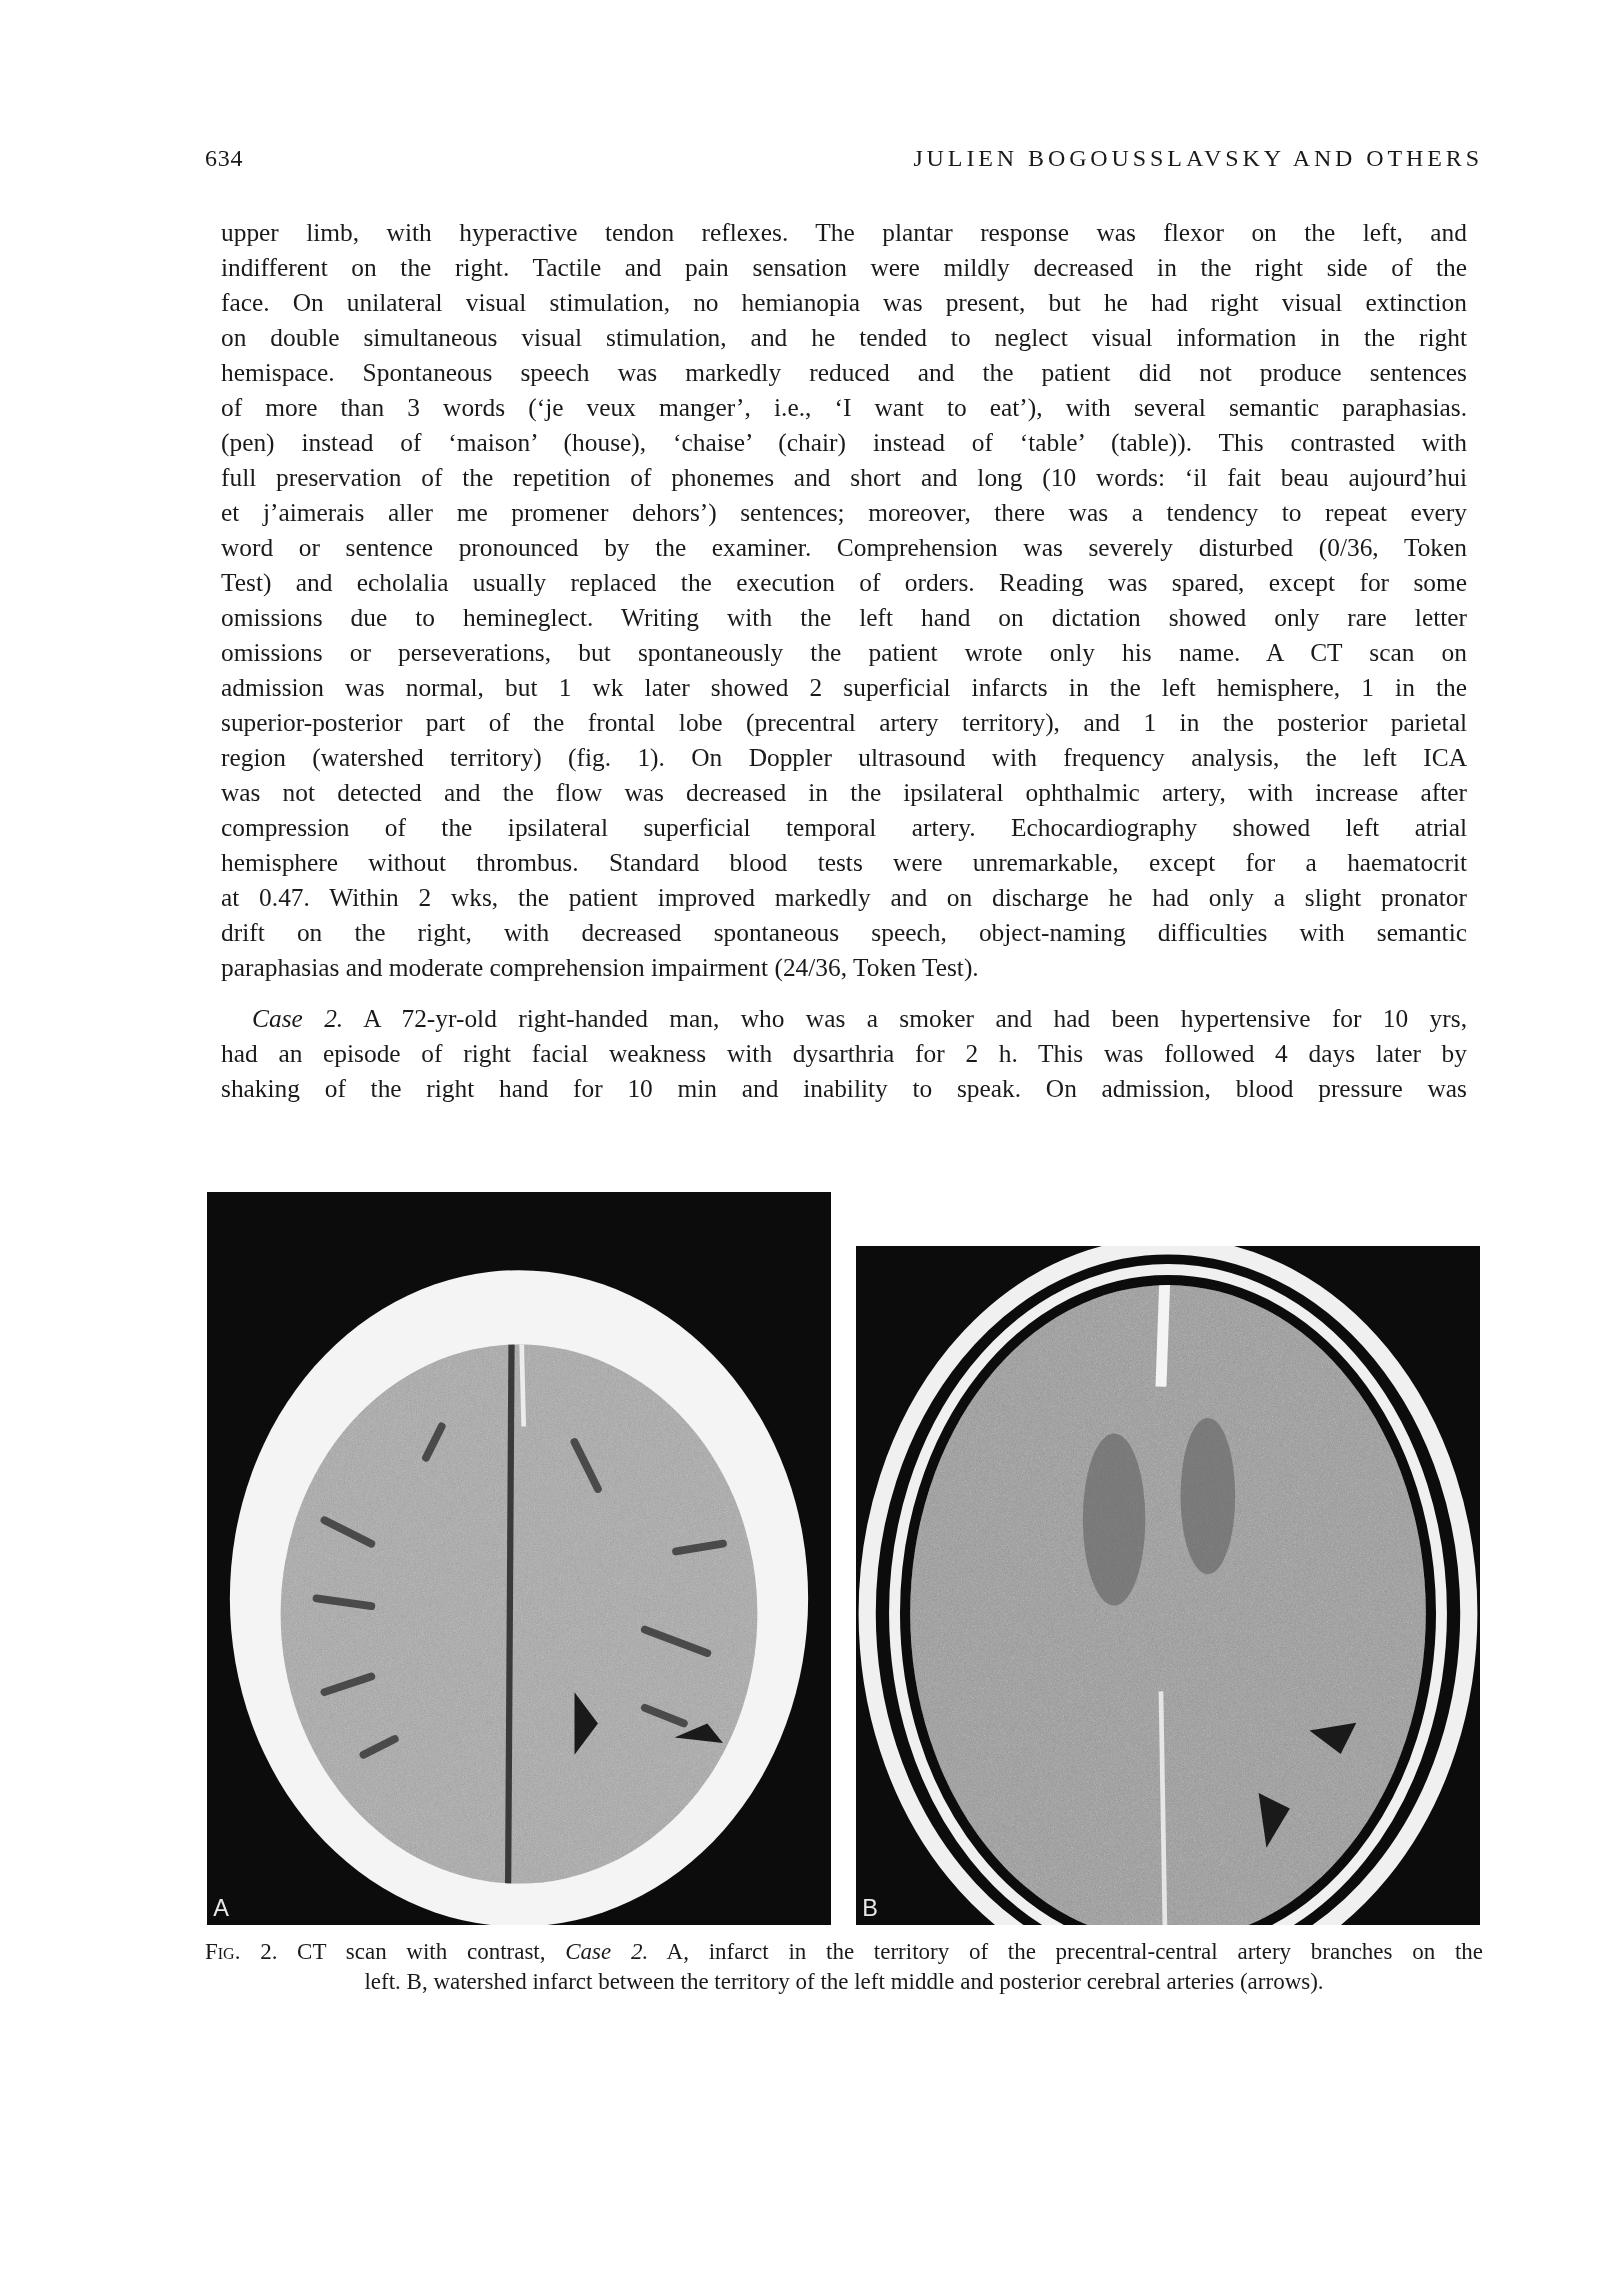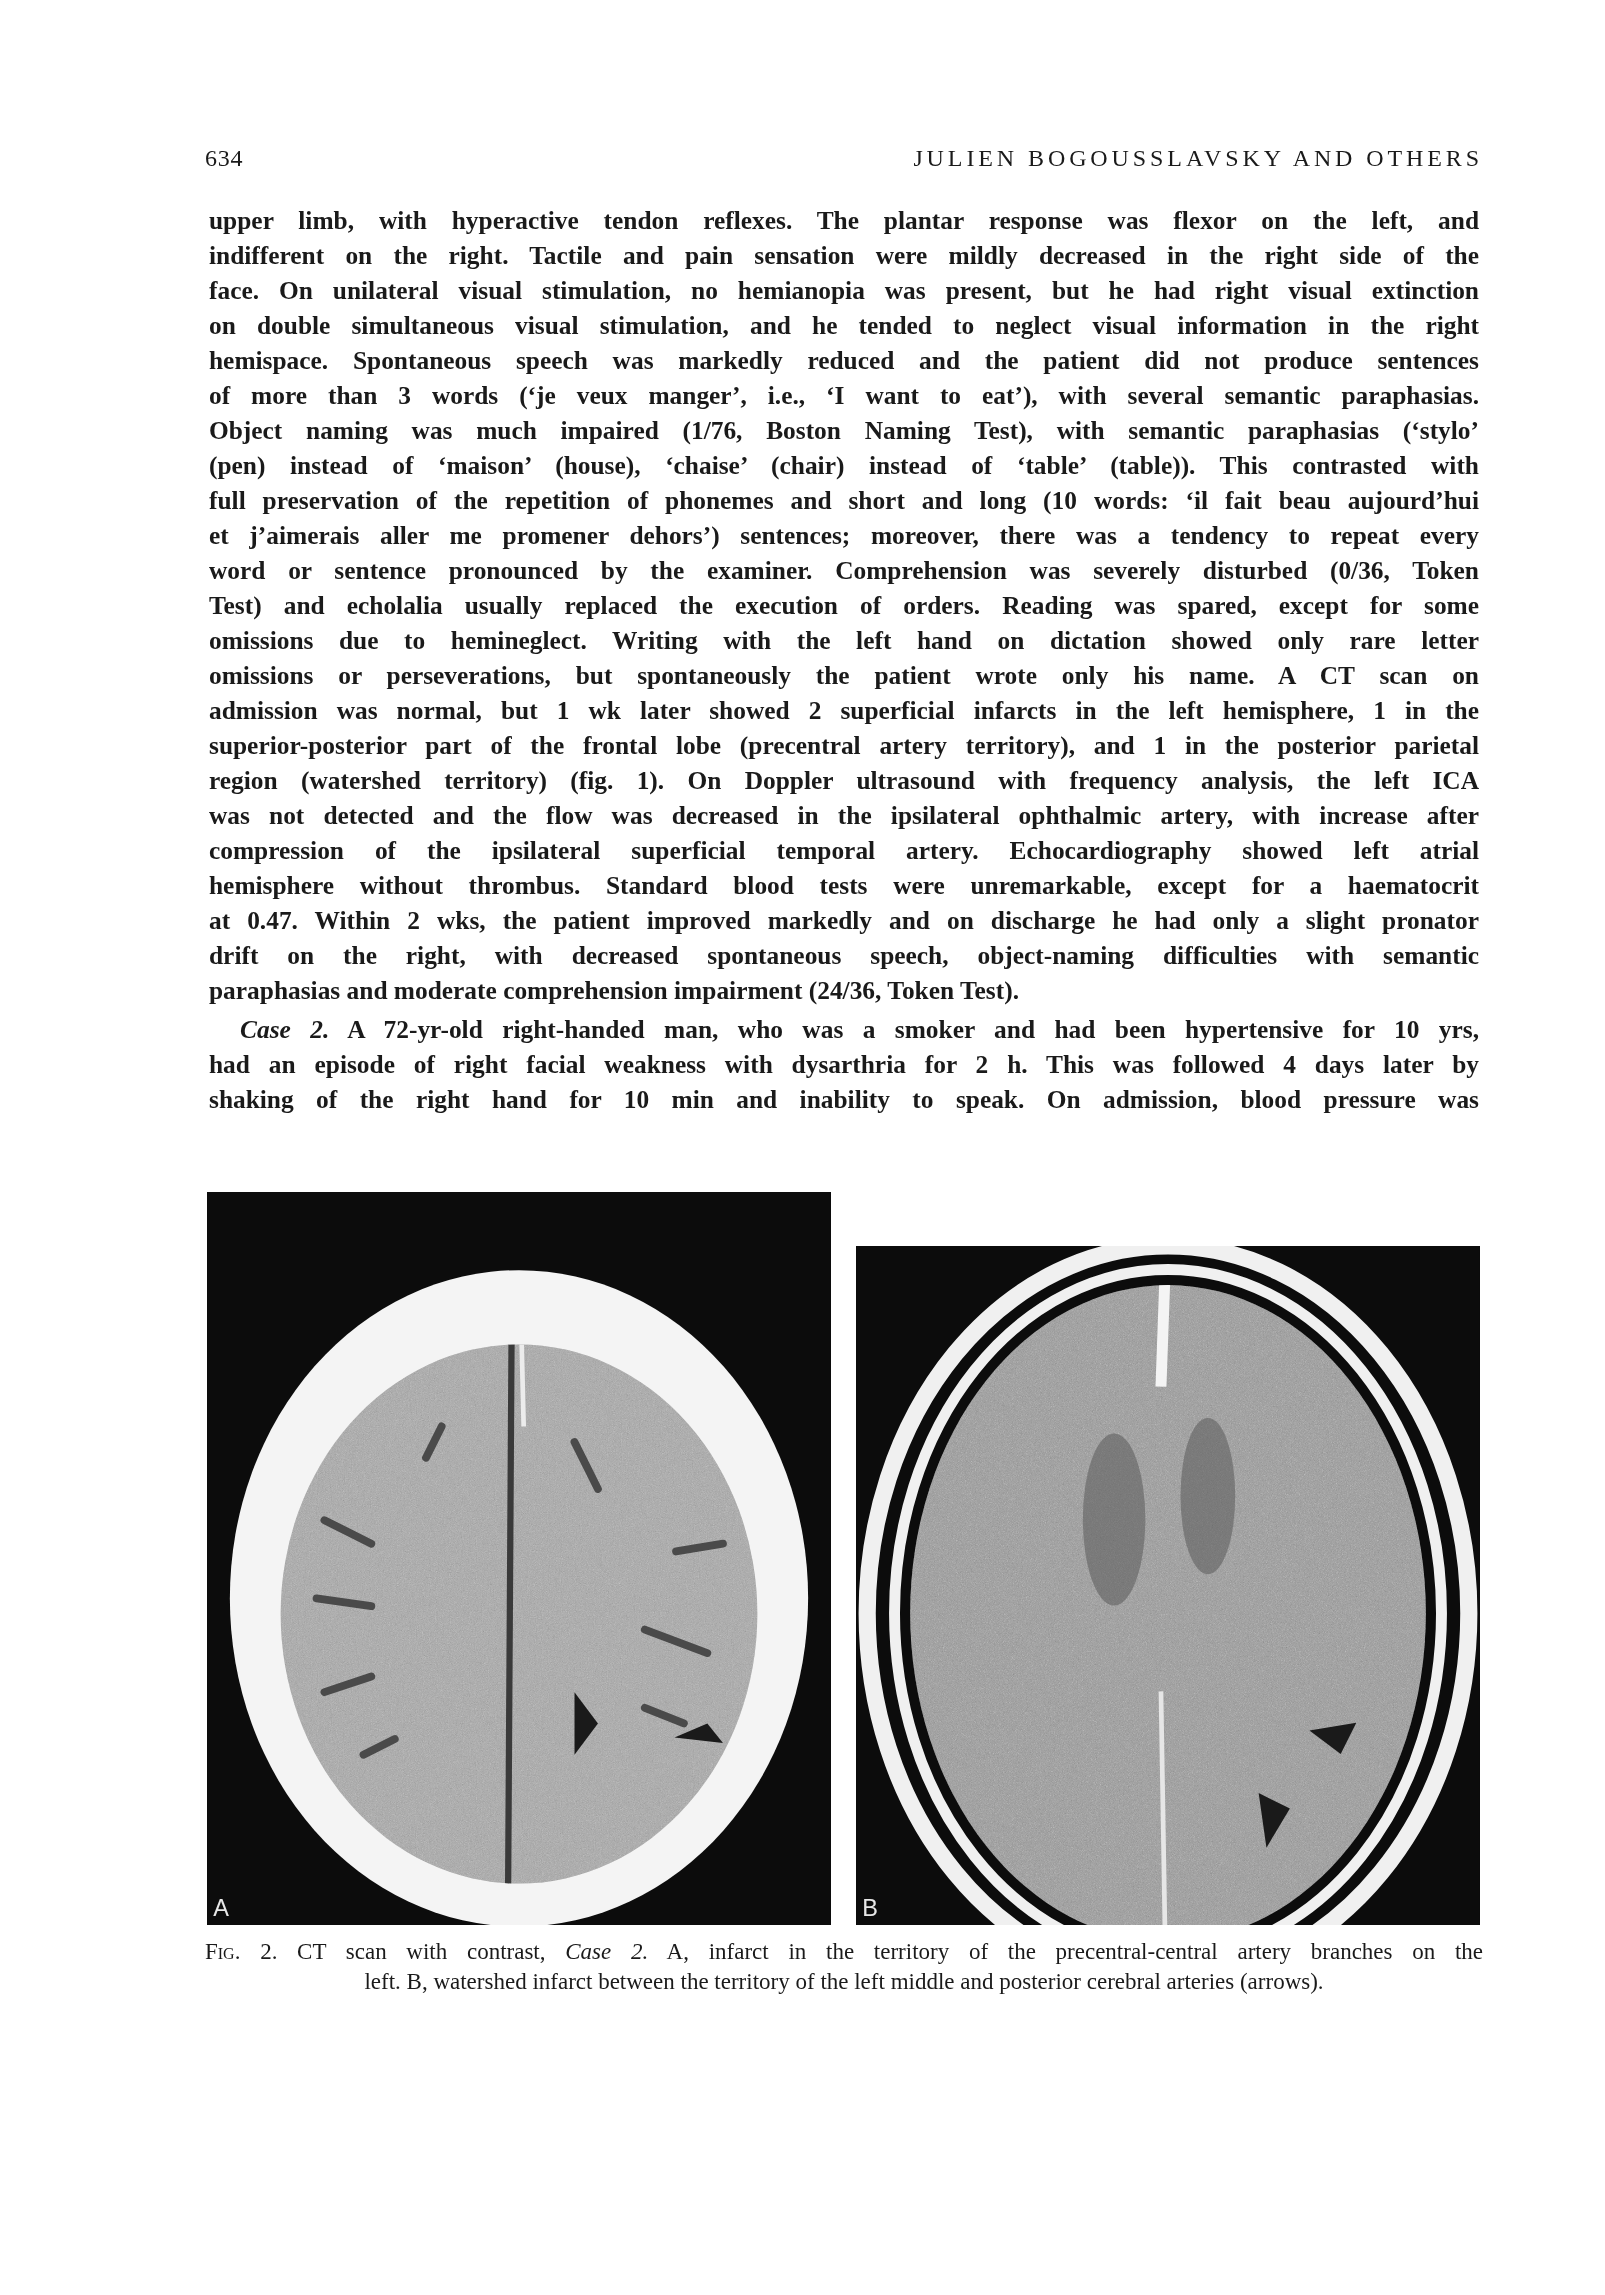--- a/index.html
+++ b/index.html
@@ -5,21 +5,21 @@
   html, body { margin: 0; padding: 0; background: #ffffff; }
   body { width: 1606px; height: 2295px; position: relative; overflow: hidden;
          font-family: "Liberation Serif", "DejaVu Serif", serif; color: #1a1a1a; }
   .page { position: absolute; left: 0; top: 0; width: 1606px; height: 2204px; }
   .header { position: absolute; top: 145px; left: 205px; width: 1278px; height: 31px; }
   .page-number { position: absolute; left: 0; top: 0; font-size: 24px; letter-spacing: 0.8px; }
   .running-head { position: absolute; left: 0; right: 0; top: 0; text-align: right;
                   font-size: 24px; letter-spacing: 3.9px; }
   .body-text { position: absolute; left: 205px; top: 199px; width: 1278px;
                font-size: 25.4px; line-height: 35px; text-align: justify; }
-  .body-text p { margin: 4px; font-weight: bold; }
+  .body-text p { margin: 16px; }
   .line { display: block; text-align: justify; text-align-last: justify; white-space: nowrap; }
   .line.last { text-align-last: left; }
   .figures { position: absolute; top: 1192px; left: 207px; width: 1274px; height: 735px; }
   .fig-panel { position: absolute; background: #0c0c0c; overflow: hidden; }
   .fig-a { left: 0; top: 0; width: 624px; height: 733px; }
   .fig-b { left: 649px; top: 54px; width: 624px; height: 679px; }
   .panel-label { position: absolute; left: 6.3px; bottom: 3.1px; color: #e8e8e8;
                  font-size: 23.5px; font-family: "Liberation Sans", sans-serif; }
   .caption { position: absolute; left: 205px; top: 1937px; width: 1278px;
              font-size: 23px; line-height: 30px; }
@@ -39,21 +39,20 @@
   </div>
 
   <div class="body-text">
     <p id="para1">
         <span class="line">upper limb, with hyperactive tendon reflexes. The plantar response was flexor on the left, and</span>
         <span class="line">indifferent on the right.  Tactile and pain sensation were mildly decreased in the right side of the</span>
         <span class="line">face. On unilateral visual stimulation, no hemianopia was present, but he had right visual extinction</span>
         <span class="line">on double simultaneous visual stimulation, and he tended to neglect visual information in the right</span>
         <span class="line">hemispace. Spontaneous speech was markedly reduced and the patient did not produce sentences</span>
         <span class="line">of more than 3 words (‘je veux manger’, i.e., ‘I want to eat’), with several semantic paraphasias.</span>
-        <span class="line">Object naming was much impaired (1/76, Boston Naming Test), with semantic paraphasias (‘stylo’</span>
         <span class="line">(pen) instead of ‘maison’ (house), ‘chaise’ (chair) instead of ‘table’ (table)). This contrasted with</span>
         <span class="line">full preservation of the repetition of phonemes and short and long (10 words: ‘il fait beau aujourd’hui</span>
         <span class="line">et j’aimerais aller me promener dehors’) sentences; moreover, there was a tendency to repeat every</span>
         <span class="line">word or sentence pronounced by the examiner. Comprehension was severely disturbed (0/36, Token</span>
         <span class="line">Test) and echolalia usually replaced the execution of orders. Reading was spared, except for some</span>
         <span class="line">omissions due to hemineglect. Writing with the left hand on dictation showed only rare letter</span>
         <span class="line">omissions or perseverations, but spontaneously the patient wrote only his name. A CT scan on</span>
         <span class="line">admission was normal, but 1 wk later showed 2 superficial infarcts in the left hemisphere, 1 in the</span>
         <span class="line">superior-posterior part of the frontal lobe (precentral artery territory), and 1 in the posterior parietal</span>
         <span class="line">region (watershed territory) (fig. 1). On Doppler ultrasound with frequency analysis, the left ICA</span>

